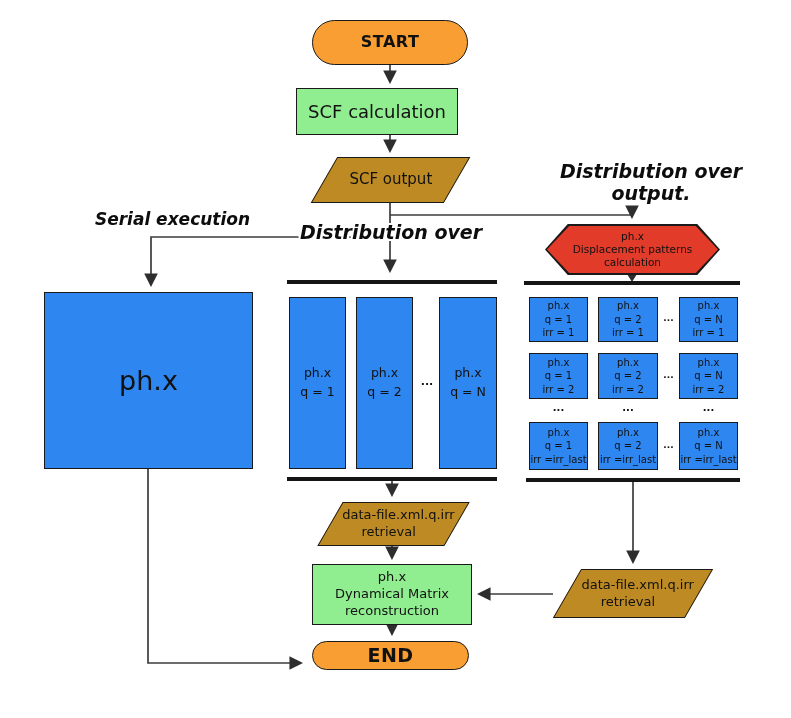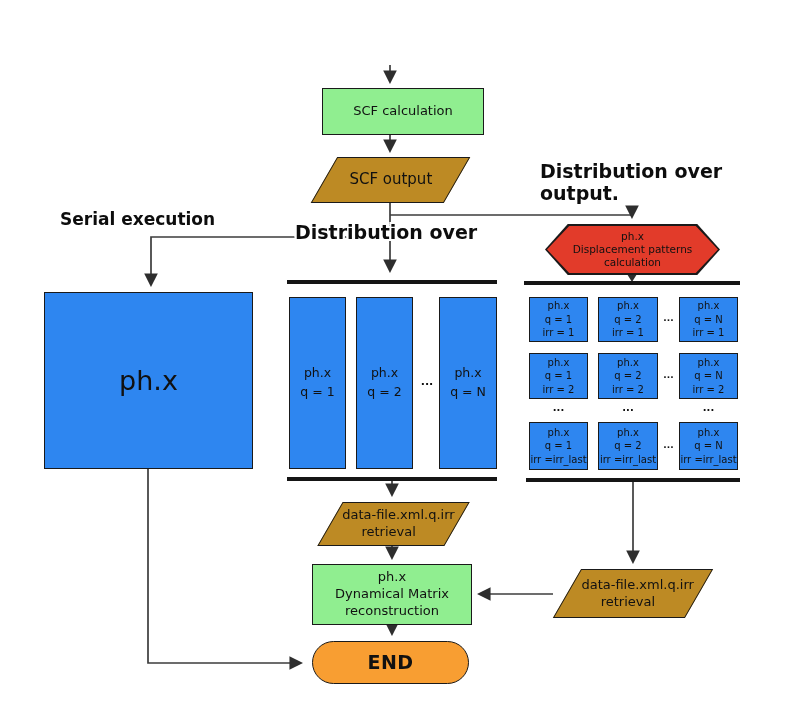--- a/index.html
+++ b/index.html
@@ -23,24 +23,25 @@
   .hexouter, .hexinner {
     position:absolute;
     clip-path:polygon(13% 0%, 87% 0%, 100% 50%, 87% 100%, 13% 100%, 0% 50%);
   }
   .hexouter { left:0; top:0; right:0; bottom:0; background:#1a1a1a; }
   .hexinner { left:2px; top:2px; right:2px; bottom:2px; background:#E23B2A;
     display:flex; flex-direction:column; align-items:center; justify-content:center;
     text-align:center; line-height:1.25; }
   .hbar { position:absolute; background:#151515; height:4px; z-index:2; }
   .hdr {
-    position:absolute; font-weight:bold; color:#0d0d0d; 
+    position:absolute; font-weight:bold; color:#0d0d0d; text-align:center;
     line-height:1.18; z-index:3;
     text-shadow:-2px -2px 0 #fff, 2px -2px 0 #fff, -2px 2px 0 #fff, 2px 2px 0 #fff,
                  0 -2px 0 #fff, 0 2px 0 #fff, -2px 0 0 #fff, 2px 0 0 #fff;
+    font-style:italic;
   }
   .dots { position:absolute; z-index:2; font-weight:bold; text-align:center; color:#111; }
   .cellline { display:block; }
 </style>
 </head>
 <body>
 
 <div class="canvas">
 
   <svg class="wires" viewBox="0 0 791 718">
@@ -67,21 +68,24 @@
     <span>Serial execution</span>
   </div>
   <div class="hdr" style="left:295px; top:221px; width:192px; font-size:19px;">
     <span class="cellline">Distribution over</span>
   </div>
   <div class="hdr" style="left:540px; top:160px; width:222px; font-size:19px;">
     <span class="cellline">Distribution over</span>
     <span class="cellline">output.</span>
   </div>
 
-  <div class="node green" style="left:322px; top:88px; width:162px; height:47px; font-size:13px;">
+  <div class="node stadium" style="left:312px; top:20px; width:156px; height:45px; font-size:16px; letter-spacing:0.5px;">
+    <span>START</span>
+  </div>
+  <div class="node green" style="left:296px; top:88px; width:162px; height:47px; font-size:18px;">
     <span>SCF calculation</span>
   </div>
   <div class="node para" style="left:324px; top:157px; width:133px; height:46px; font-size:15px;">
     <span class="inner">SCF output</span>
   </div>
 
   <div class="node blue" style="left:44px; top:292px; width:209px; height:177px; font-size:27px;">
     <span>ph.x</span>
   </div>
 
@@ -187,17 +191,17 @@
   </div>
   <div class="node green" style="left:312px; top:564px; width:160px; height:61px; font-size:13px;">
     <span class="cellline">ph.x</span>
     <span class="cellline">Dynamical Matrix</span>
     <span class="cellline">reconstruction</span>
   </div>
   <div class="node para" style="left:567px; top:569px; width:132px; height:49px; font-size:13px;">
     <span class="inner">data-file.xml.q.irr</span>
     <span class="inner">retrieval</span>
   </div>
-  <div class="node stadium" style="left:312px; top:641px; width:157px; height:43px; font-size:19px; letter-spacing:0.5px;">
+  <div class="node stadium" style="left:312px; top:641px; width:157px; height:29px; font-size:19px; letter-spacing:0.5px;">
     <span>END</span>
   </div>
 
 </div>
 
 </body></html>

